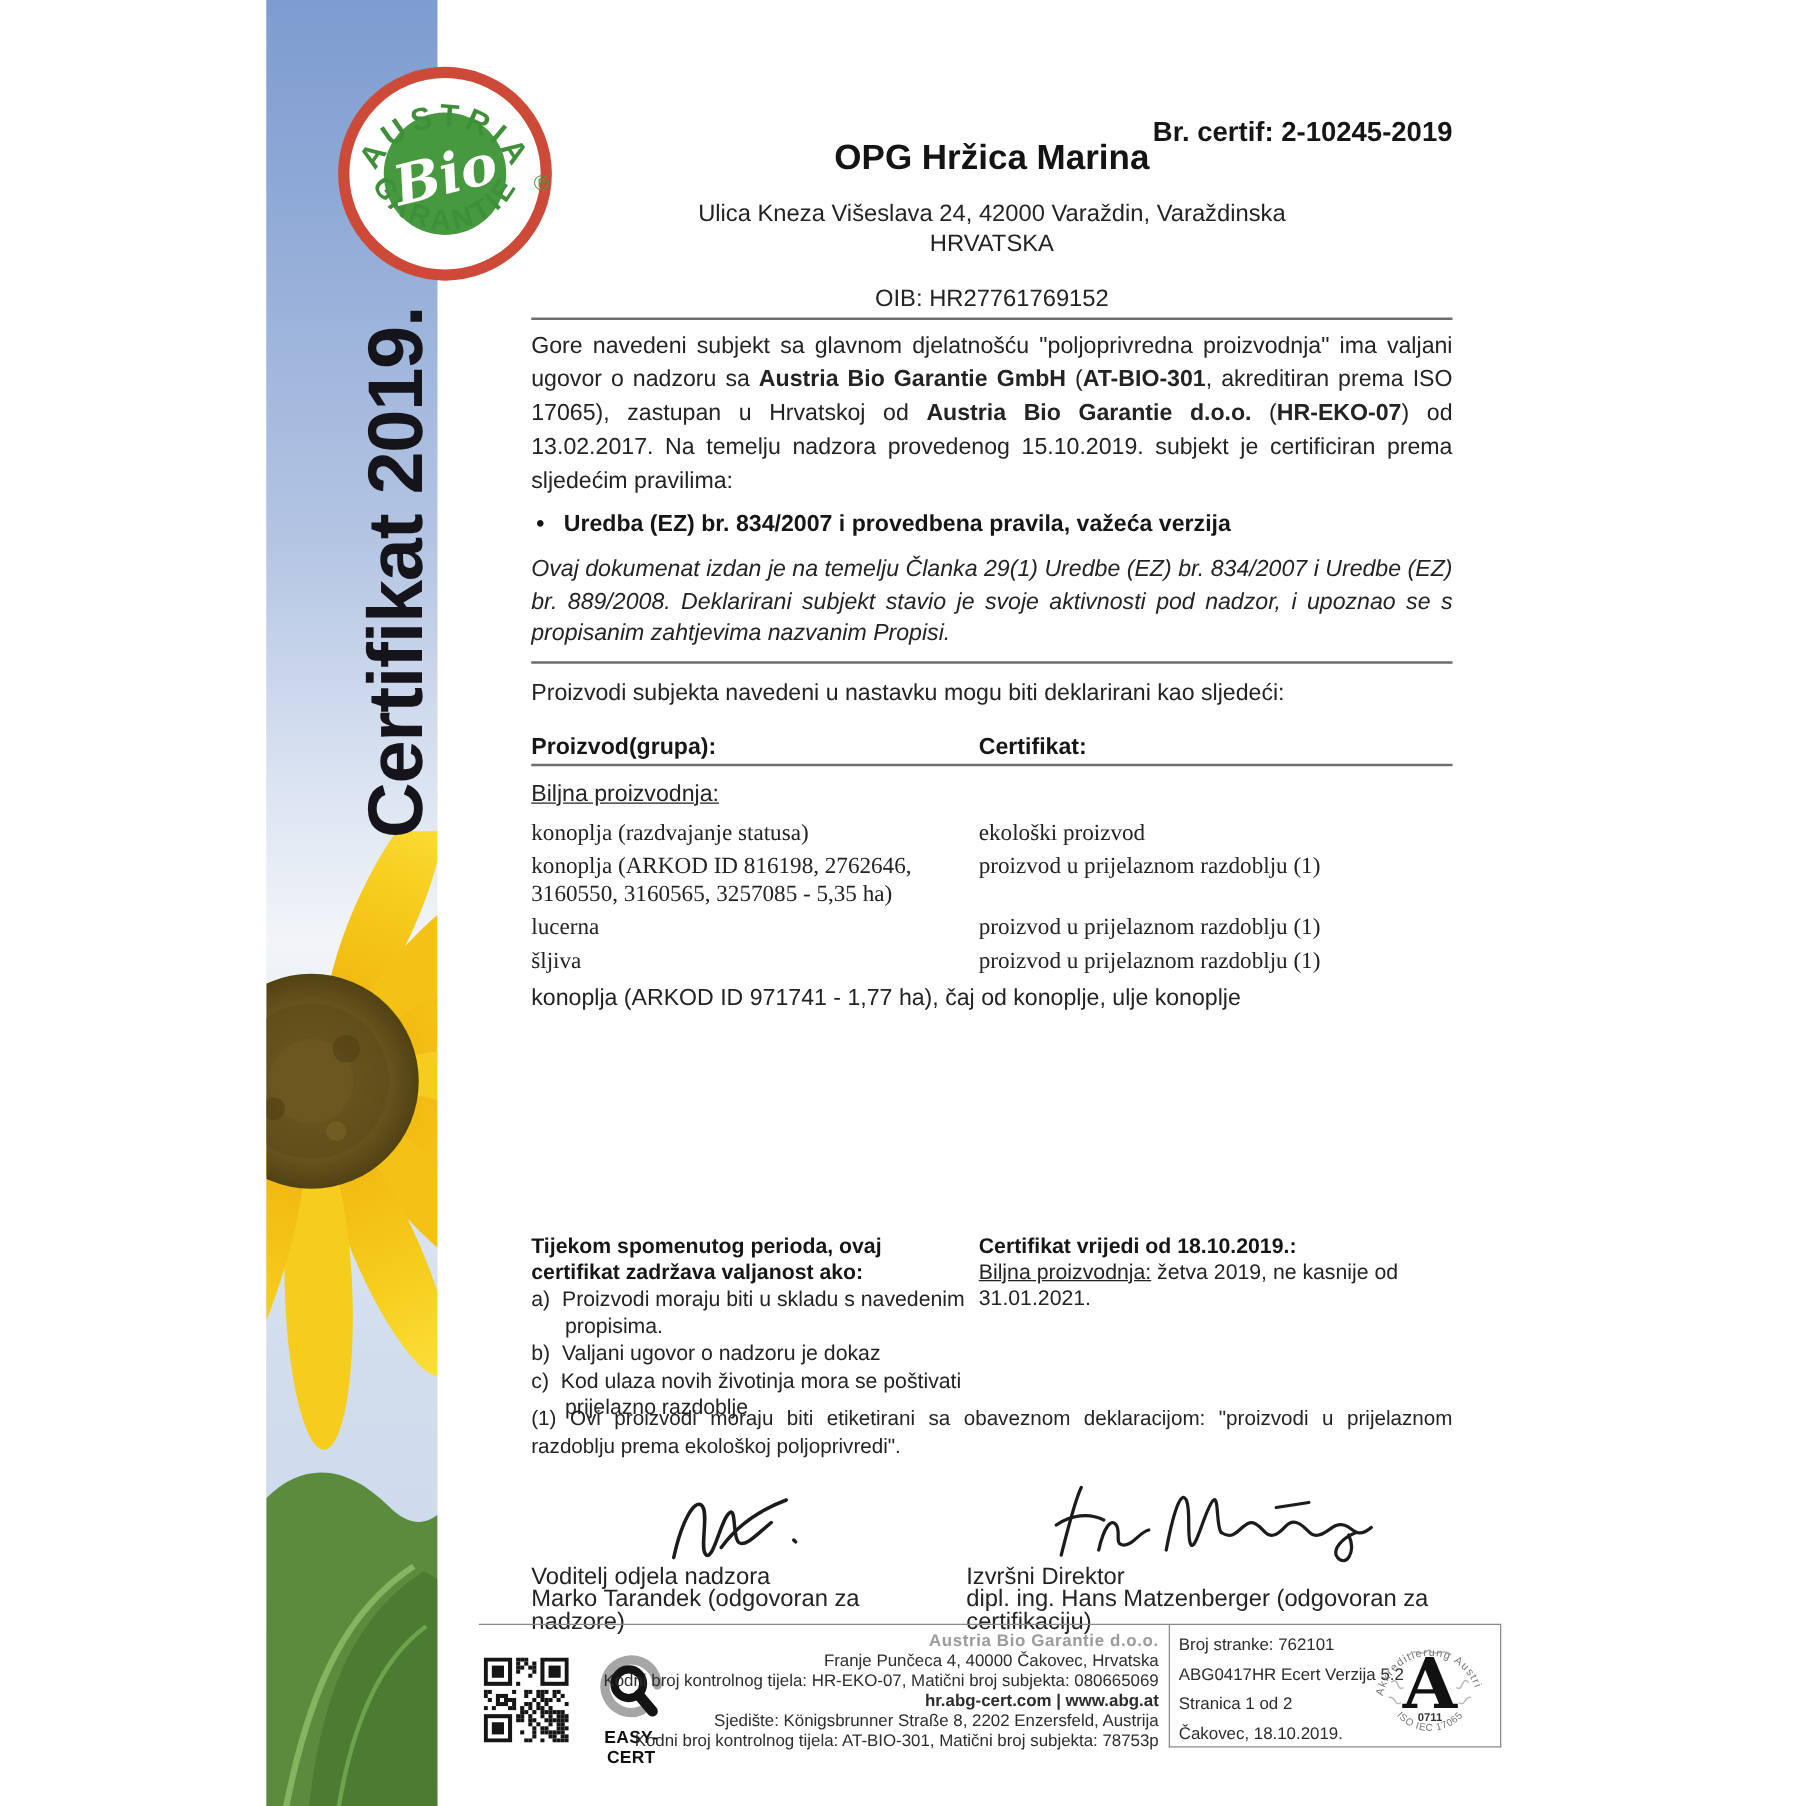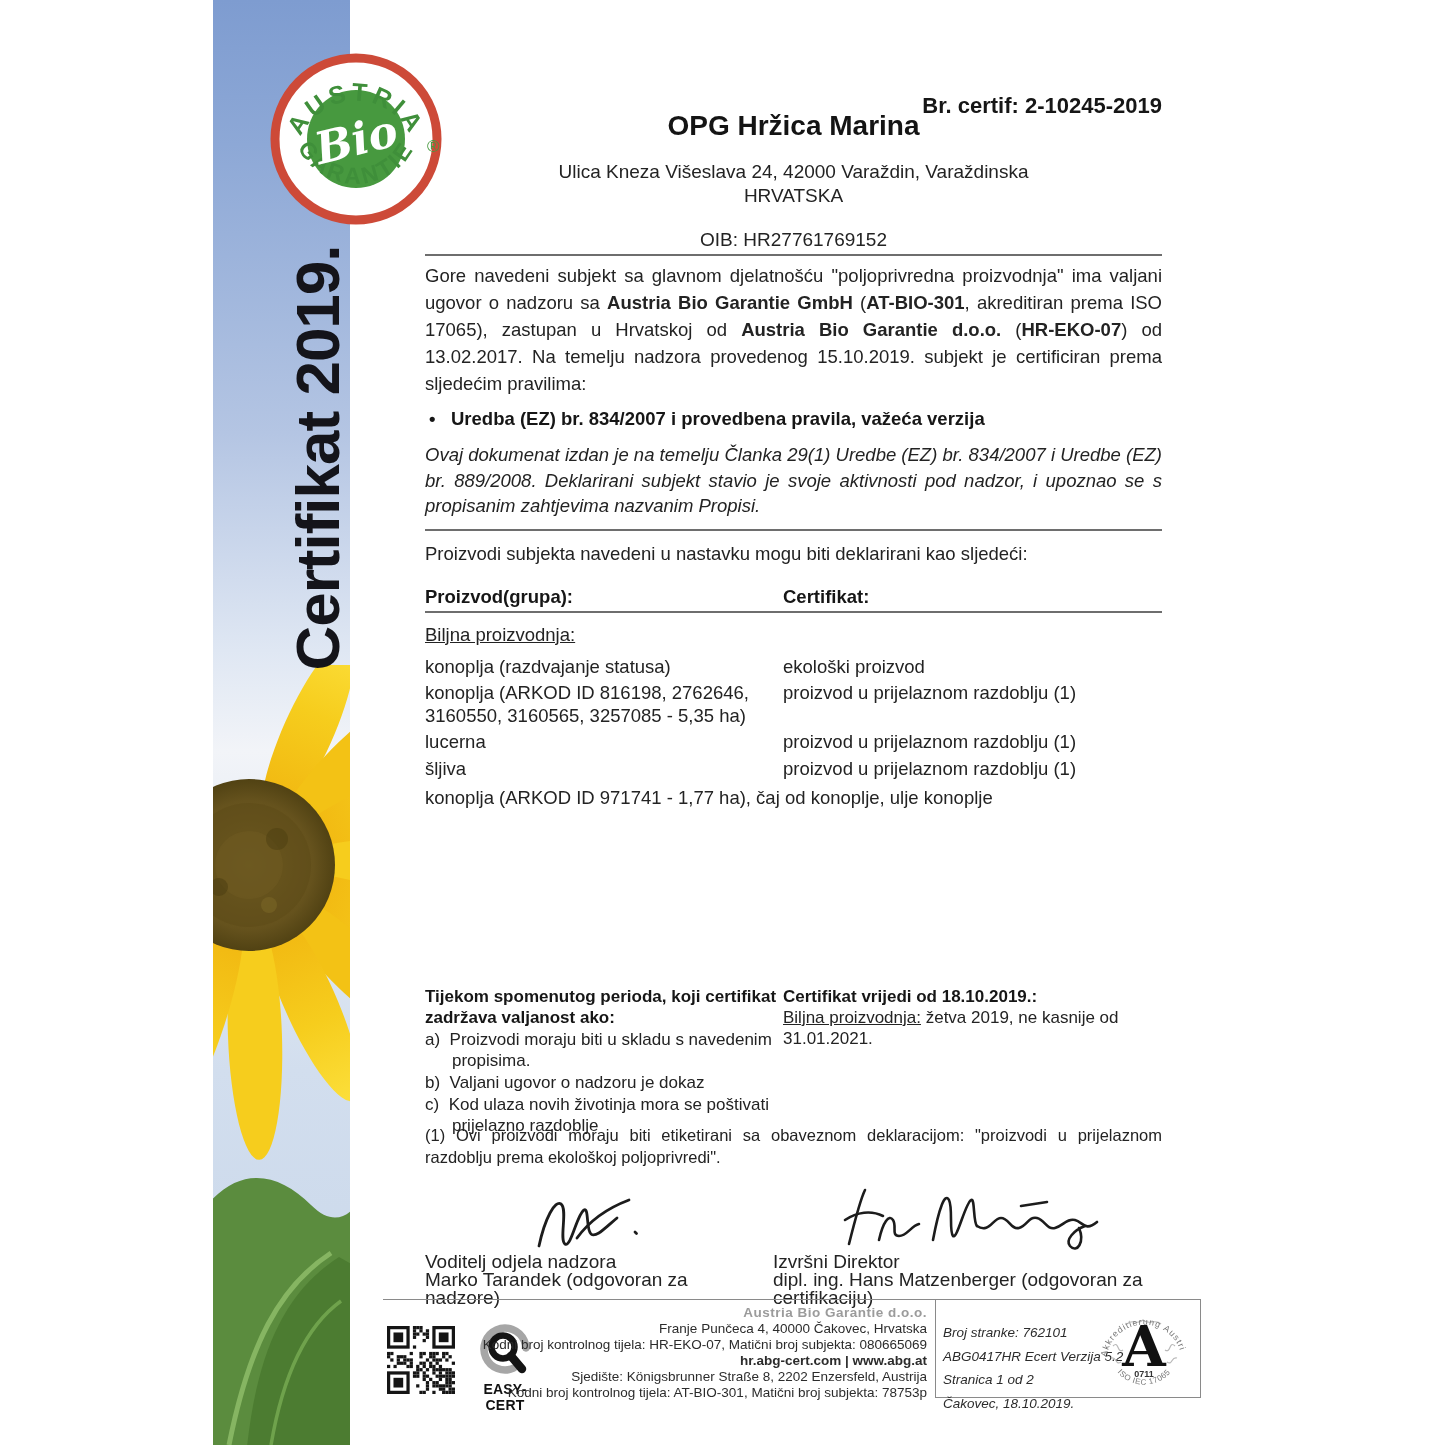--- a/index.html
+++ b/index.html
@@ -24,21 +24,21 @@
   .flow{position:absolute;top:262px;left:0;width:737px;}
   .para{text-align:justify;margin:0 0 8px 0;}
   .legal{font-style:italic;line-height:25.5px;margin:10px 0 10px 0;}
   .bullet-line{font-weight:700;margin:6px 0 0 0;color:#161616;}
   .bullet-glyph{display:inline-block;width:22px;padding-left:4px;}
   .lead{margin:9px 0 16px 0;}
   .thead{position:relative;height:26px;font-weight:700;color:#161616;}
   .thead .c2{position:absolute;left:358px;top:0;}
   .rule-th{margin:2px 0 8px 0;}
   .tgroup{text-decoration:underline;margin-bottom:8px;}
-  .trow{position:relative;margin-bottom:4px;line-height:22.5px;}
+  .trow{position:relative;margin-bottom:4px;line-height:22.5px;font-family:Liberation Serif, serif;}
   .trow .pl{display:inline-block;width:345px;vertical-align:top;}
   .trow .dc{position:absolute;left:358px;top:0;width:370px;}
   .urod{margin-top:16px;line-height:26px;}
   .note2{margin-top:3px;}
 
   
   .cond{position:absolute;top:986px;left:0;width:352px;font-size:17px;line-height:21px;}
   .cond-title{font-weight:700;color:#161616;}
   .cond-item{padding-left:27px;text-indent:-27px;margin-top:1px;}
   .valid{position:absolute;top:986px;left:358px;width:412px;font-size:17px;line-height:21px;}
@@ -49,21 +49,21 @@
   .cap1{top:1253px;left:0;width:340px;}
   .cap2{top:1253px;left:348px;width:400px;}
   .sig{position:absolute;}
 
   
   .footer{position:absolute;left:383px;top:1299px;width:818px;height:98px;border-top:1.5px solid #8a8a8a;font-size:13.5px;color:#333;}
   .footer-right-cell{position:absolute;left:552px;top:0;right:0;bottom:0;border-left:1.5px solid #8a8a8a;border-right:1.5px solid #8a8a8a;border-bottom:1.5px solid #8a8a8a;}
   .abg-block{position:absolute;left:92px;top:5px;width:452px;text-align:right;line-height:15.9px;color:#2c2c2c;}
   .abg-company{color:#9b9b9b;font-weight:700;letter-spacing:.5px;}
   .abg-web{font-weight:700;}
-  .fr-lines{position:absolute;left:560px;top:21px;line-height:23.5px;color:#2c2c2c;font-style:italic;}
+  .fr-lines{position:absolute;left:560px;top:4px;line-height:23.5px;color:#2c2c2c;}
   .easycert{position:absolute;left:82px;top:22px;width:80px;text-align:center;}
   .easycert-label{font-size:14px;font-weight:700;letter-spacing:.2px;color:#111;margin-top:-2px;}
   .qr{position:absolute;left:4px;top:26px;}
   .alogo{position:absolute;left:714px;top:2px;}
 </style>
 </head>
 <body>
 
 <div class="page">
 
@@ -175,21 +175,21 @@
       </div>
       <div class="trow">
         <span class="pl">šljiva</span>
         <span class="dc">proizvod u prijelaznom razdoblju (1)</span>
       </div>
 
       <div class="note2">konoplja (ARKOD ID 971741 - 1,77 ha), čaj od konoplje, ulje konoplje</div>
     </div>
 
     <div class="cond">
-      <div class="cond-title">Tijekom spomenutog perioda, koji certifikat zadržava valjanost ako:</div>
+      <div class="cond-title">Tijekom spomenutog perioda, ovaj certifikat zadržava valjanost ako:</div>
       <div class="cond-item"><span>a)</span>&nbsp;&nbsp;<span>Proizvodi moraju biti u skladu s navedenim propisima.</span></div>
       <div class="cond-item"><span>b)</span>&nbsp;&nbsp;<span>Valjani ugovor o nadzoru je dokaz</span></div>
       <div class="cond-item"><span>c)</span>&nbsp;&nbsp;<span>Kod ulaza novih životinja mora se poštivati prijelazno razdoblje</span></div>
     </div>
 
     <div class="valid">
       <div class="valid-title">Certifikat vrijedi od 18.10.2019.:</div>
       <div><span class="u">Biljna proizvodnja:</span><span> žetva 2019, ne kasnije od 31.01.2021.</span></div>
     </div>
 

